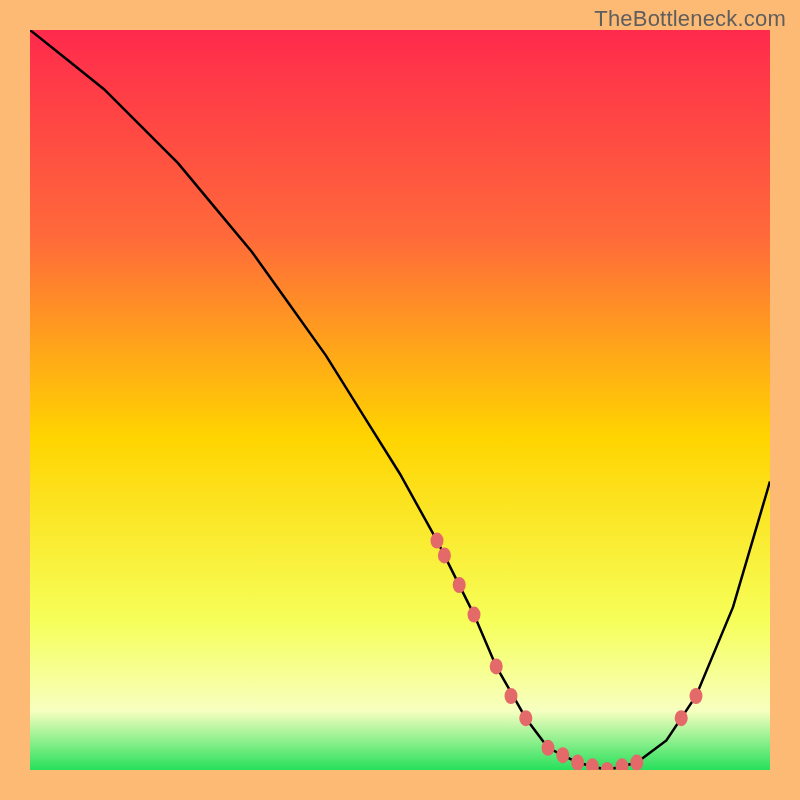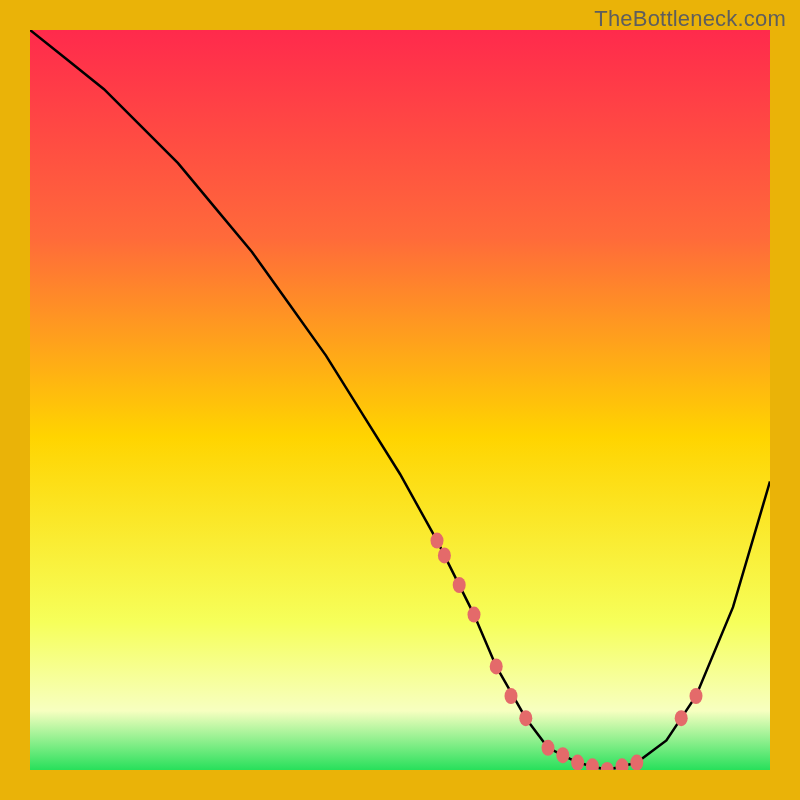--- a/index.html
+++ b/index.html
@@ -8,21 +8,21 @@
     width: 800px;
     height: 800px;
     background: #000;
     font-family: Arial, Helvetica, sans-serif;
     overflow: hidden;
   }
   .frame {
     position: relative;
     width: 800px;
     height: 800px;
-    background: #eab308;
+    background: #fdba74;
   }
   .watermark {
     position: absolute;
     top: 6px;
     right: 14px;
     color: #5e5e5e;
     font-size: 22px;
     font-weight: 500;
     letter-spacing: 0.2px;
     z-index: 30;

